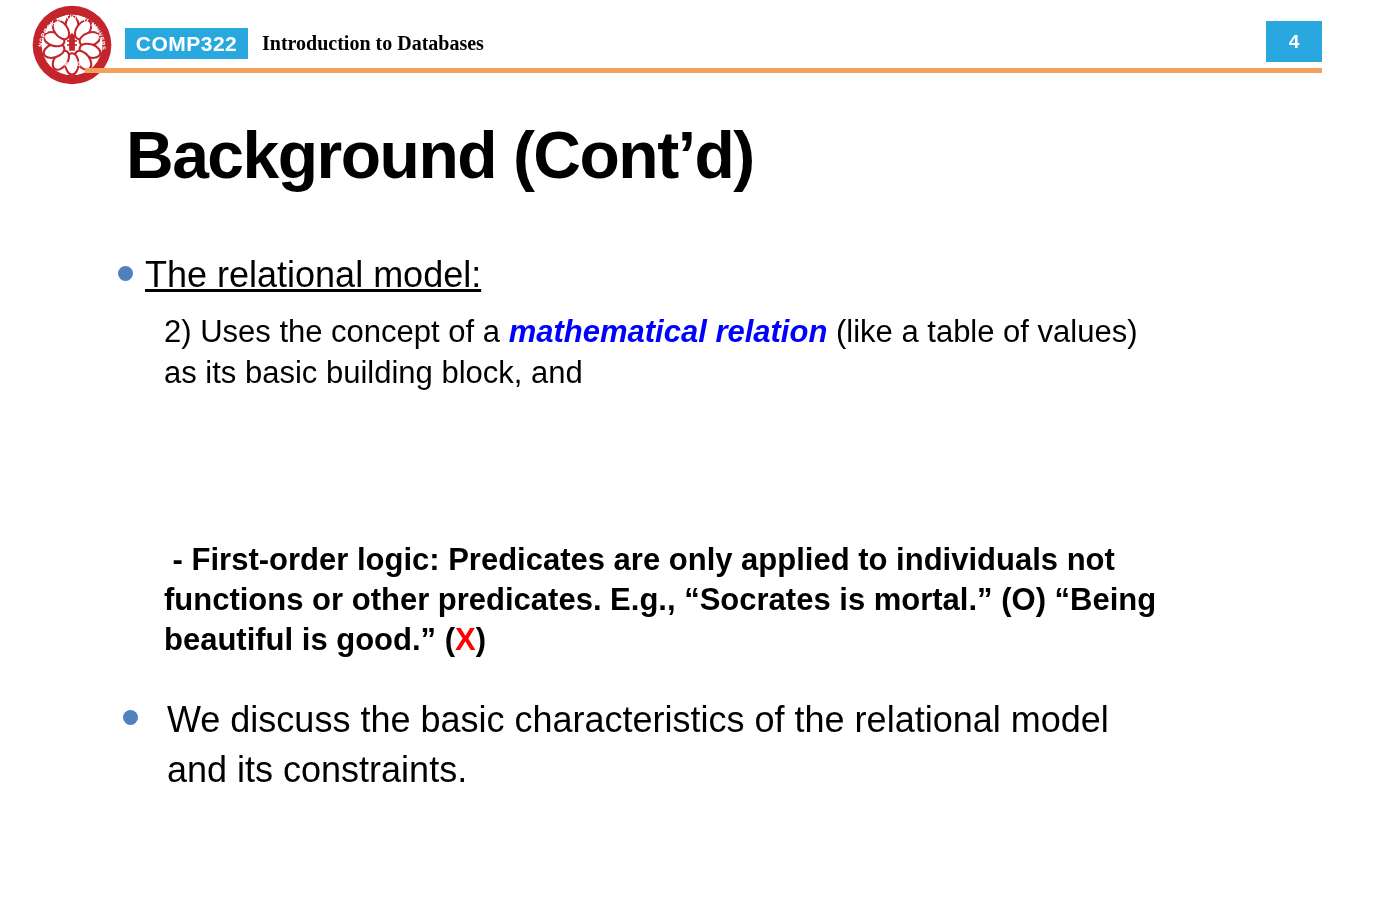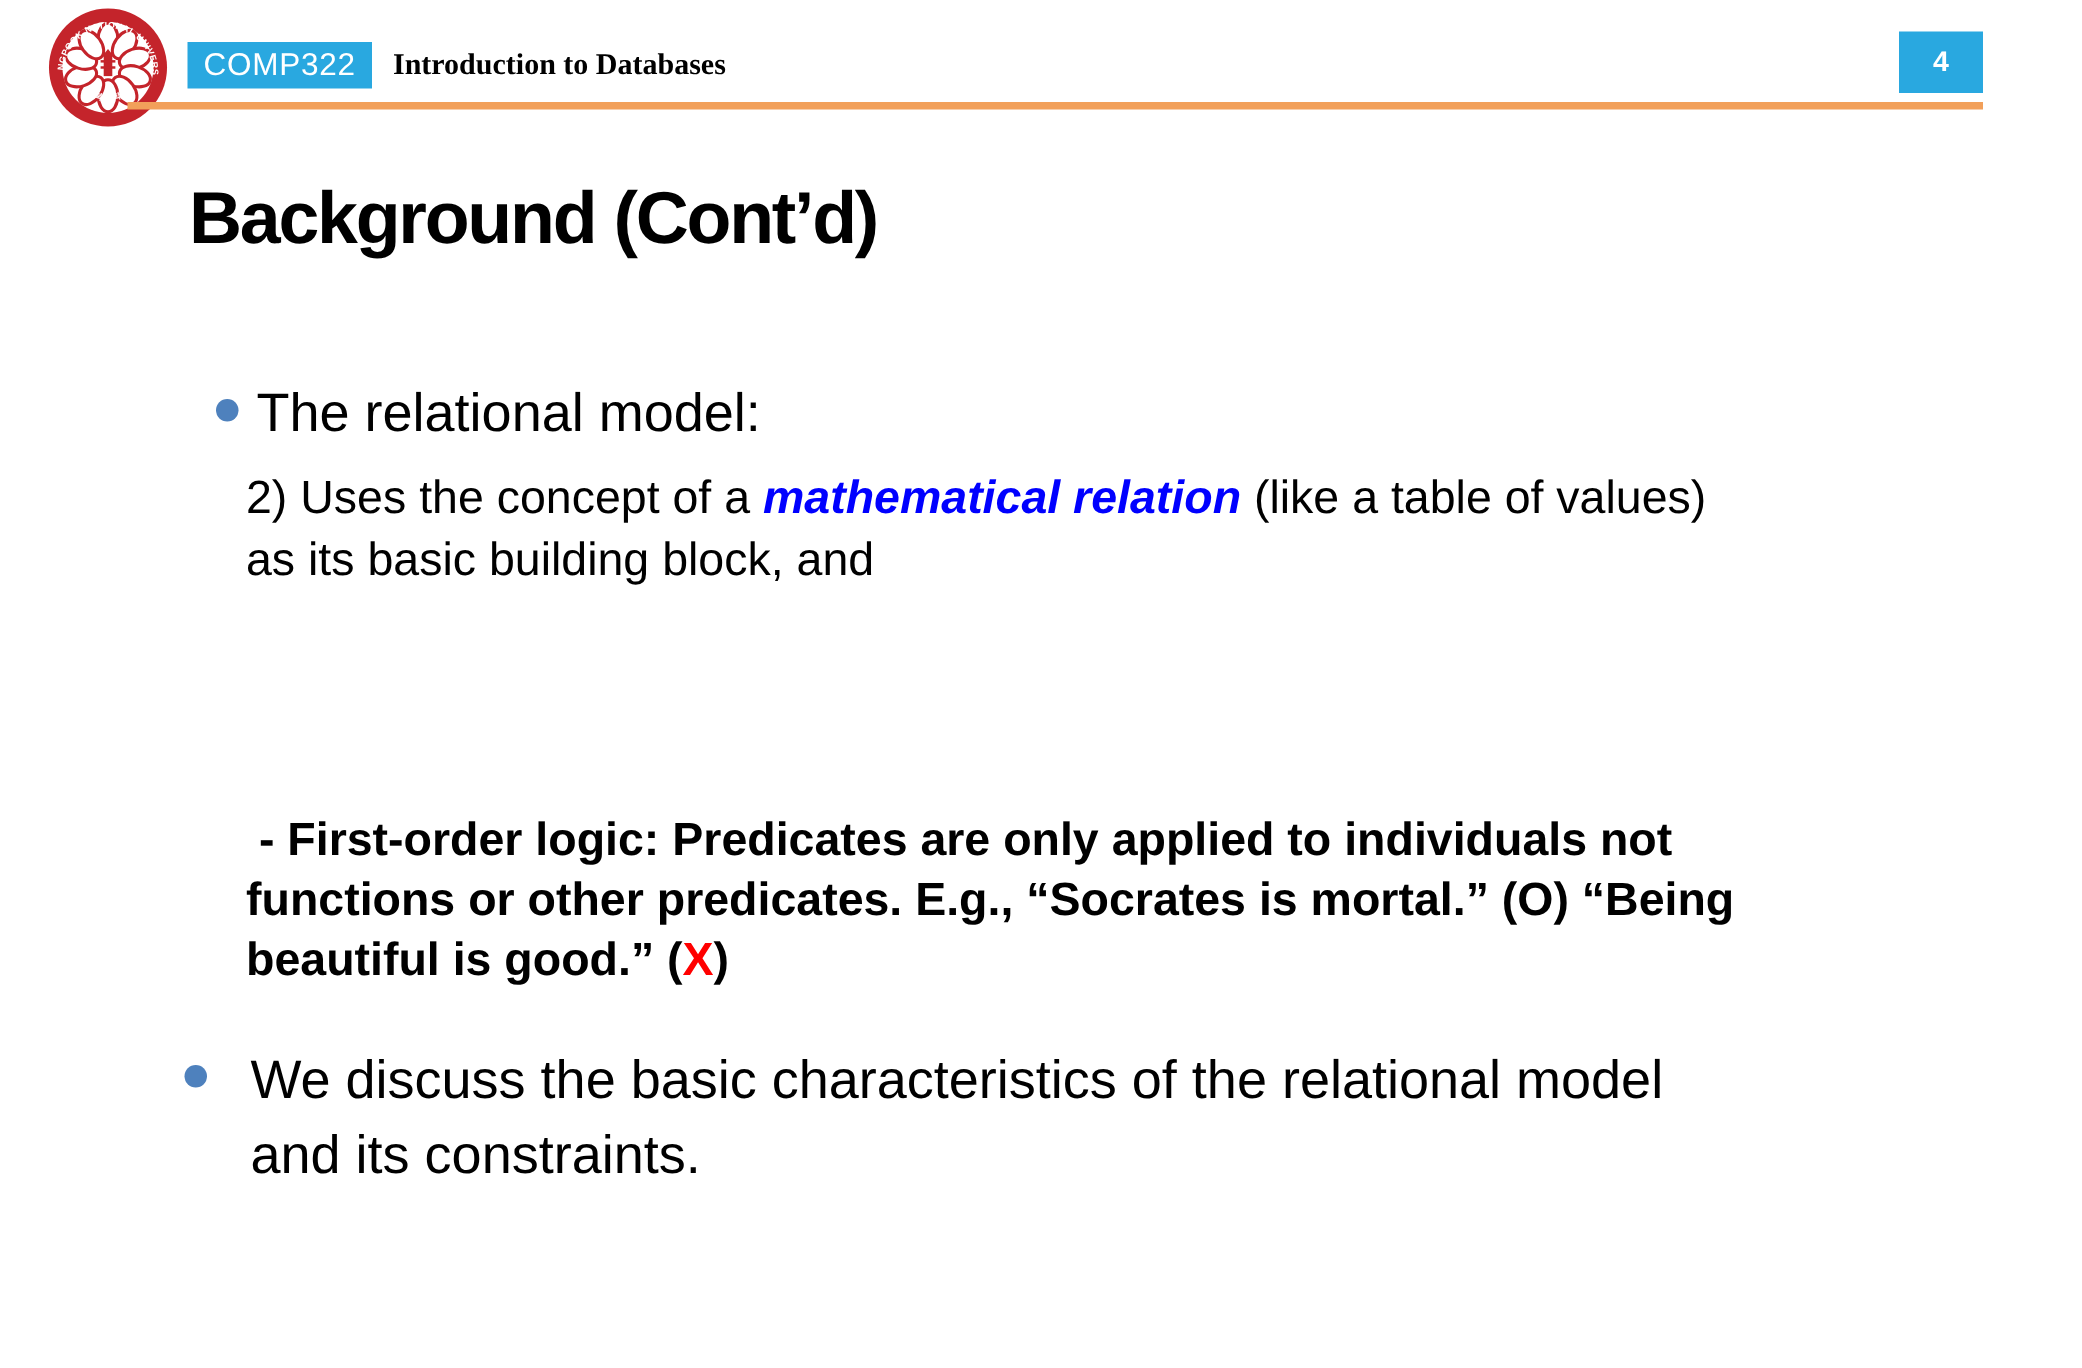--- a/index.html
+++ b/index.html
@@ -23,21 +23,21 @@
     left: 30px; top: 4px;
     width: 84px; height: 82px;
   }
   .badge-code {
     position: absolute;
     left: 125px; top: 28px;
     width: 123px; height: 31px;
     background: #29A8E0;
     color: #ffffff;
     font-size: 21px;
-    font-weight: normal;
+    font-weight: bold;
     letter-spacing: 0.5px;
     display: flex; align-items: center; justify-content: center;
   }
   .course-title {
     position: absolute;
     left: 262px; top: 32px;
     font-size: 20px;
     font-weight: bold;
     color: #000;
     font-family: Liberation Serif, serif;
@@ -56,40 +56,40 @@
     position: absolute;
     left: 85px; top: 68px;
     width: 1237px; height: 5px;
     background: #F2A05A;
   }
 
   
   .slide-title {
     position: absolute;
     left: 126px; top: 118px;
-    font-size: 49px;
+    font-size: 66px;
     letter-spacing: -1.5px;
     line-height: 1.15;
     color: #000;
   }
 
   .bullet-item {
     position: absolute;
     font-size: 36px;
     line-height: 47px;
   }
   .bullet-item .btext { display: block; margin-left: 27px; white-space: pre; }
   .bullet-dot {
     position: absolute;
     left: 0; top: 15px;
     width: 15px; height: 15px;
     border-radius: 50%;
     background: #4E81BD;
   }
-  .bullet-1 { left: 144px; top: 251px; }
+  .bullet-1 { left: 118px; top: 251px; text-decoration: underline; }
   .bullet-2 { left: 123px; top: 695px; line-height: 50px; }
   .bullet-2 .btext { margin-left: 44px; }
 
   .para {
     position: absolute;
     font-size: 31px;
     line-height: 41px;
   }
   .para-1 { left: 164px; top: 311px; }
   .para-2 { left: 164px; top: 448px; }

